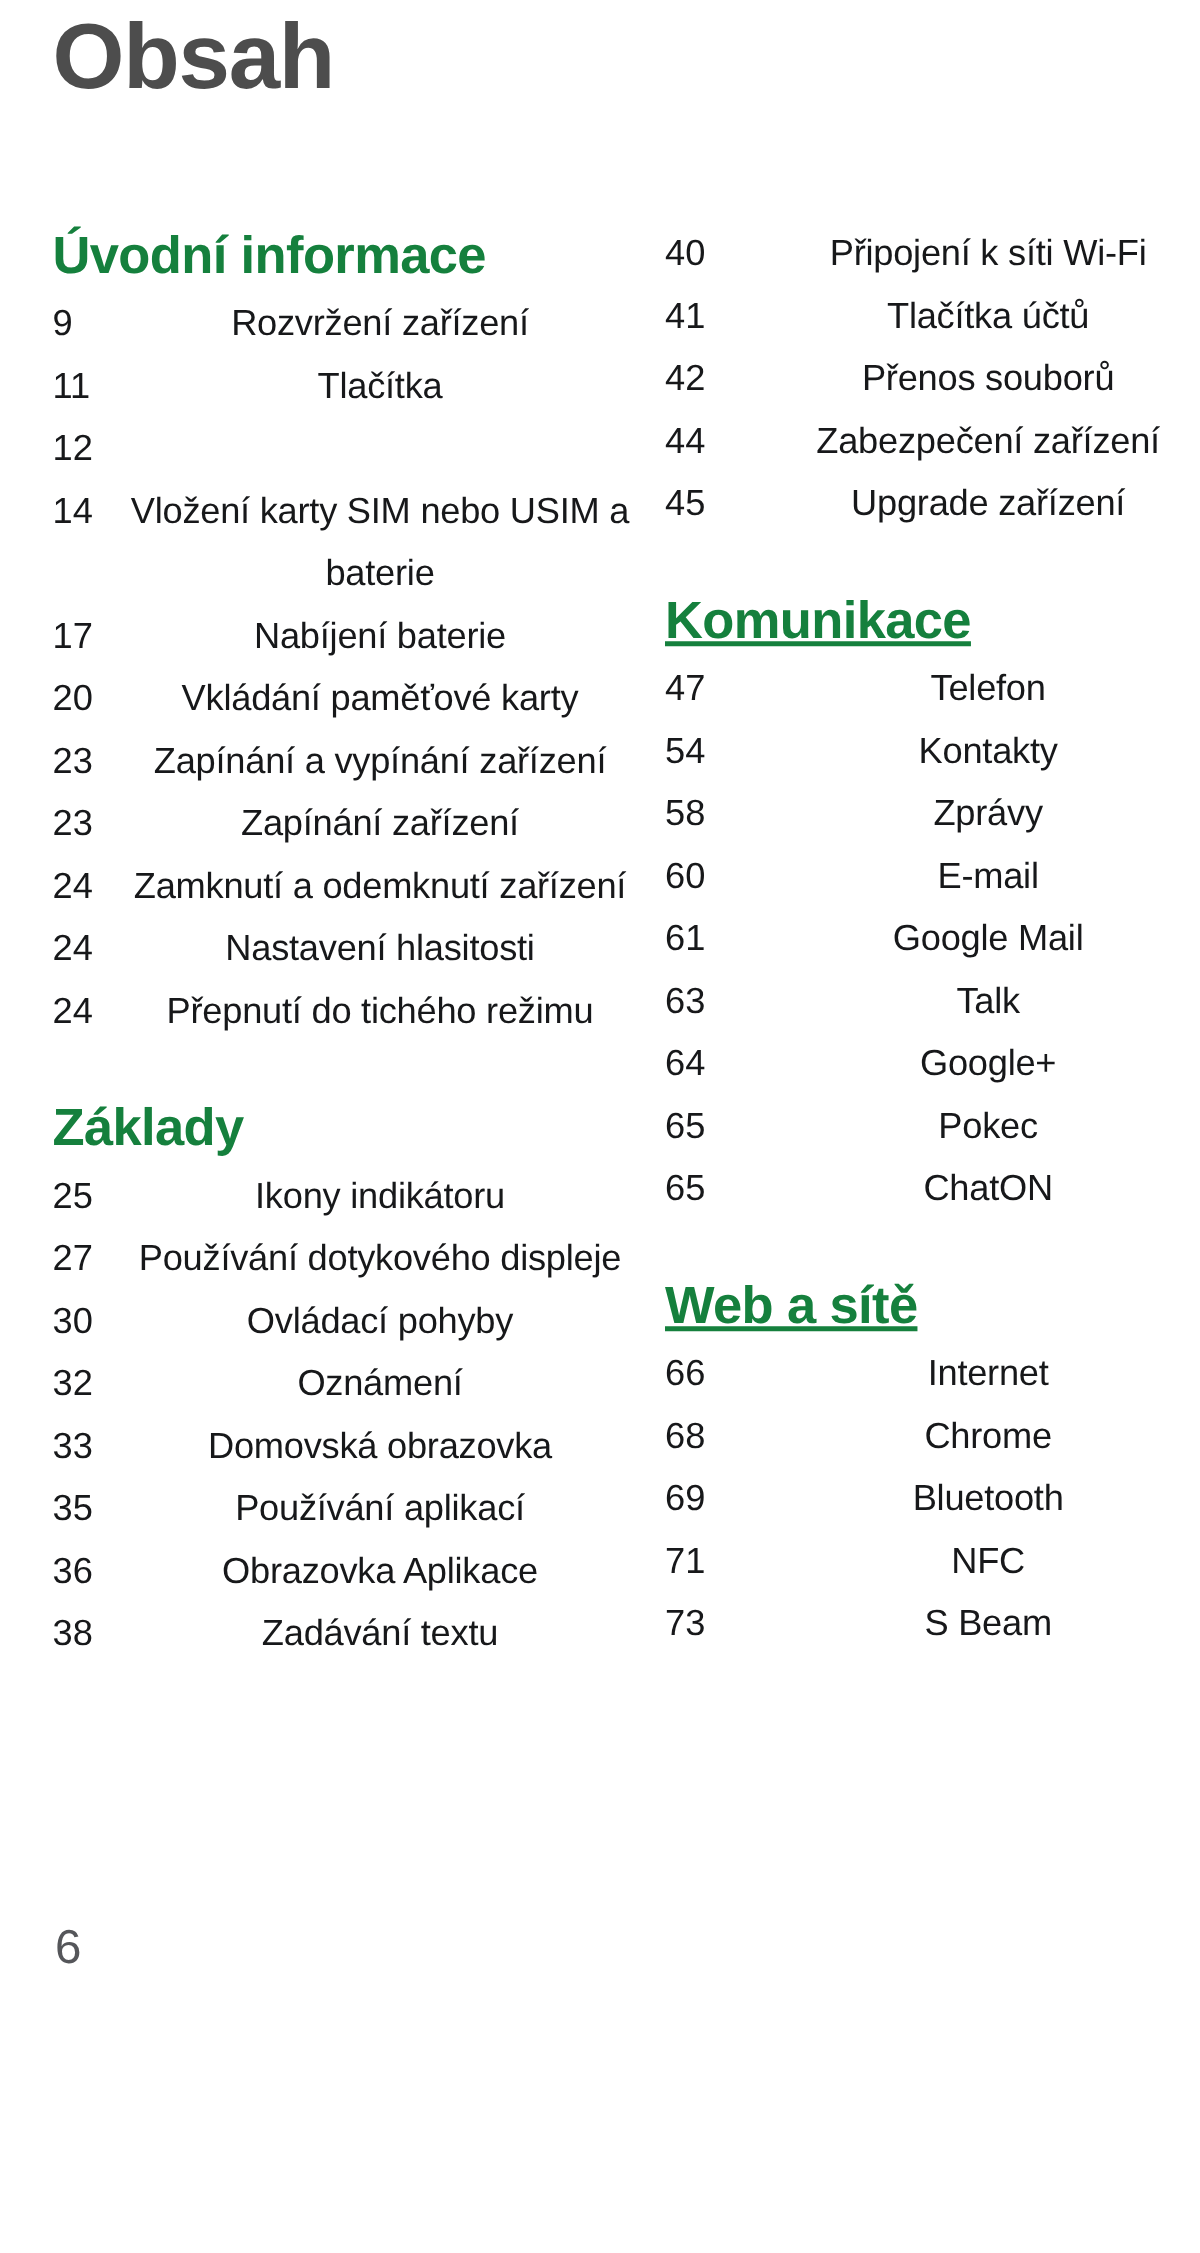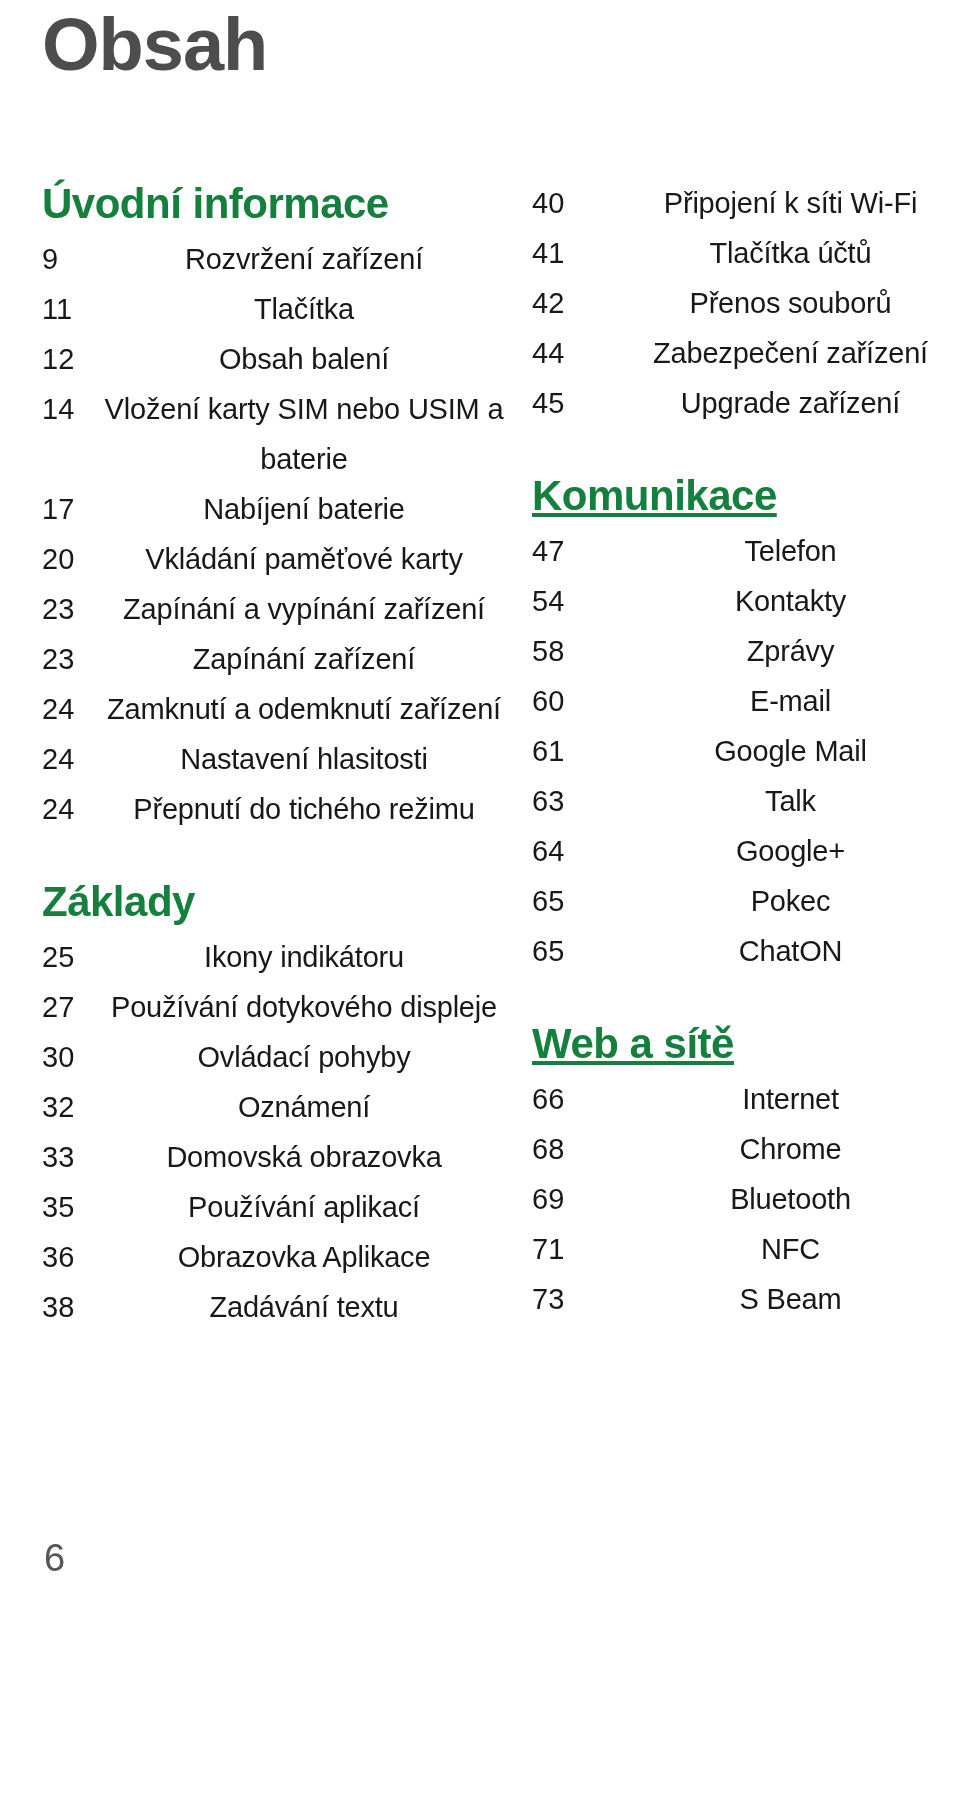--- a/index.html
+++ b/index.html
@@ -115,21 +115,20 @@
           <div class="toc-entry">
             <span class="toc-page">9</span>
             <span class="toc-label">Rozvržení zařízení</span>
           </div>
           <div class="toc-entry">
             <span class="toc-page">11</span>
             <span class="toc-label">Tlačítka</span>
           </div>
           <div class="toc-entry">
             <span class="toc-page">12</span>
-            <span class="toc-label">Obsah balení</span>
           </div>
           <div class="toc-entry">
             <span class="toc-page">14</span>
             <span class="toc-label">Vložení karty SIM nebo USIM a baterie</span>
           </div>
           <div class="toc-entry">
             <span class="toc-page">17</span>
             <span class="toc-label">Nabíjení baterie</span>
           </div>
           <div class="toc-entry">

